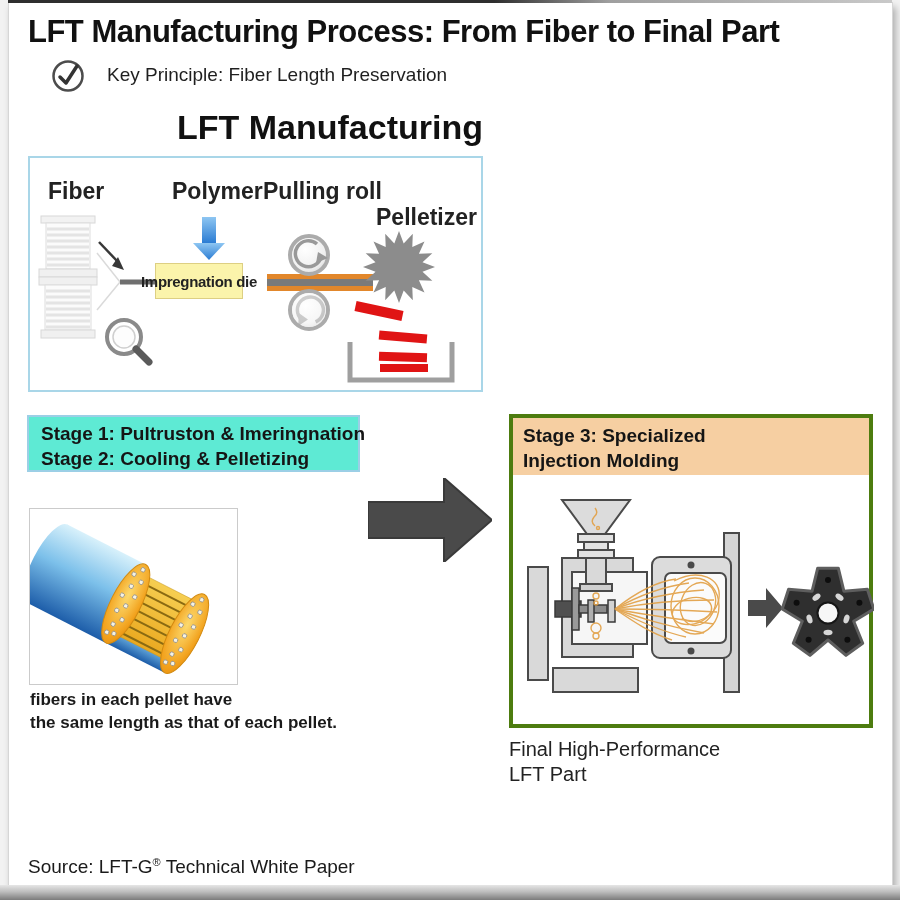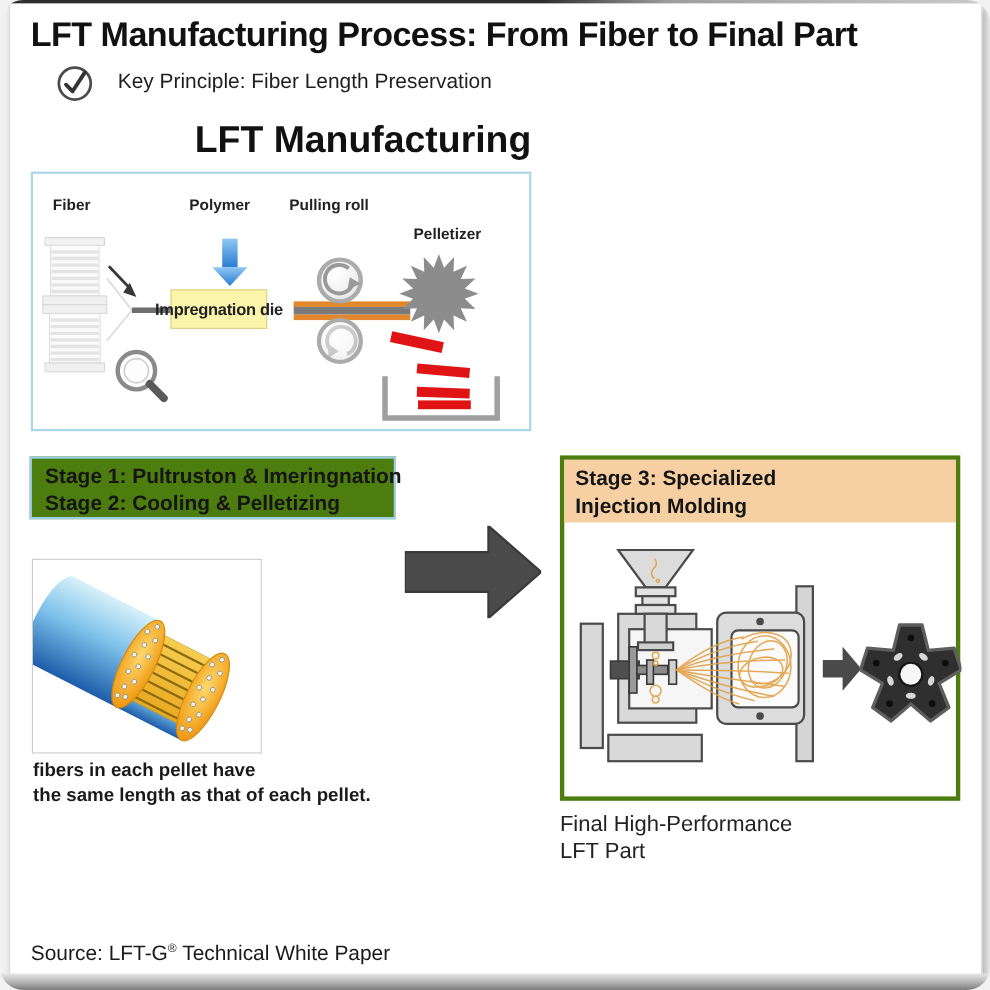--- a/index.html
+++ b/index.html
@@ -1,39 +1,39 @@
 <!DOCTYPE html>
 <html><head>
 <meta charset="utf-8">
 <style>
   html,body{margin:0;padding:0;}
   body{background:#f2f2f2;font-family:"Liberation Sans","DejaVu Sans",sans-serif;}
-  #page{position:relative;width:900px;height:900px;background:#f2f2f2;overflow:hidden;border-radius:21px;}
+  #page{position:relative;width:900px;height:900px;background:#f2f2f2;overflow:hidden;}
   #card{position:absolute;left:8px;top:2px;width:883px;height:883px;background:#ffffff;
         border:1px solid #d6d6d6;box-shadow:3px 5px 7px rgba(0,0,0,0.28);}
   #top-line{position:absolute;left:8px;top:0;width:884px;height:3px;
         background:linear-gradient(to right,#2e2e2e 0%,#2e2e2e 55%,#9f9f9f 68%,#c9c9c9 100%);}
   #bottom-band{position:absolute;left:0;bottom:0;width:900px;height:15px;
         background:linear-gradient(to bottom,#e6e6e6 0%,#bdbdbd 45%,#7b7b7b 100%);}
   .abs{position:absolute;}
   .txt{color:#1a1a1a;}
   #page-title{left:28px;top:14px;width:850px;font-size:31px;font-weight:bold;letter-spacing:-0.5px;color:#111;}
   #key-line{left:50px;top:56px;height:38px;display:flex;align-items:center;gap:21px;}
   #key-text{font-size:19px;color:#1f1f1f;}
   #process-heading{left:28px;top:108px;width:455px;text-align:right;font-size:34px;font-weight:bold;color:#111;}
   #diagram-box{left:28px;top:156px;width:455px;height:236px;border:2px solid #a9d6e8;background:#fff;box-sizing:border-box;}
-  .diag-label{position:absolute;font-size:14px;font-weight:bold;color:#222;white-space:nowrap;}
+  .diag-label{position:absolute;font-size:23px;font-weight:bold;color:#222;white-space:nowrap;}
   #label-fiber{left:18px;top:20px;}
   #label-polymer{left:142px;top:20px;}
   #label-pulling-roll{left:233px;top:20px;}
   #label-pelletizer{left:346px;top:46px;}
   #die-box{position:absolute;left:125px;top:105px;width:88px;height:36px;background:#fbf4ab;
         border:1px solid #ddcf83;box-sizing:border-box;display:flex;align-items:center;justify-content:center;}
   #die-box span{font-size:15px;font-weight:bold;color:#222;letter-spacing:-0.3px;white-space:nowrap;}
-  #stage12-box{left:27px;top:415px;width:333px;height:57px;background:#4d7c0f;border:2px solid #9ccfe6;
+  #stage12-box{left:27px;top:415px;width:333px;height:57px;background:#5eead4;border:2px solid #9ccfe6;
         box-sizing:border-box;padding:4px 0 0 12px;}
   .stage-line{font-size:19px;font-weight:bold;color:#151515;line-height:25px;white-space:nowrap;}
   #stage3-box{left:509px;top:414px;width:364px;height:314px;border:4px solid #4d7c0f;background:#fff;box-sizing:border-box;}
   #stage3-header{position:absolute;left:0;top:0;width:100%;height:57px;background:#f6cfa2;box-sizing:border-box;padding:5px 0 0 10px;}
   #pellet-box{left:29px;top:508px;width:209px;height:177px;background:#fff;border:1px solid #cbcbcb;box-sizing:border-box;}
   #pellet-caption{left:30px;top:688px;width:330px;font-size:17px;font-weight:bold;color:#1a1a1a;line-height:23px;}
   #final-caption{left:509px;top:737px;width:357px;text-align:left;font-size:20px;color:#222;line-height:25px;}
   #source-line{left:28px;top:856px;font-size:19px;color:#1a1a1a;}
   #source-line sup{font-size:11px;}
   svg{display:block;}

